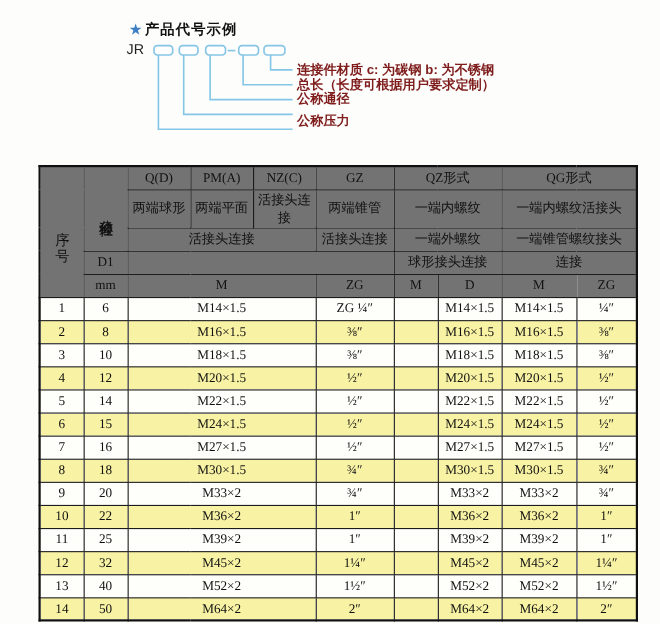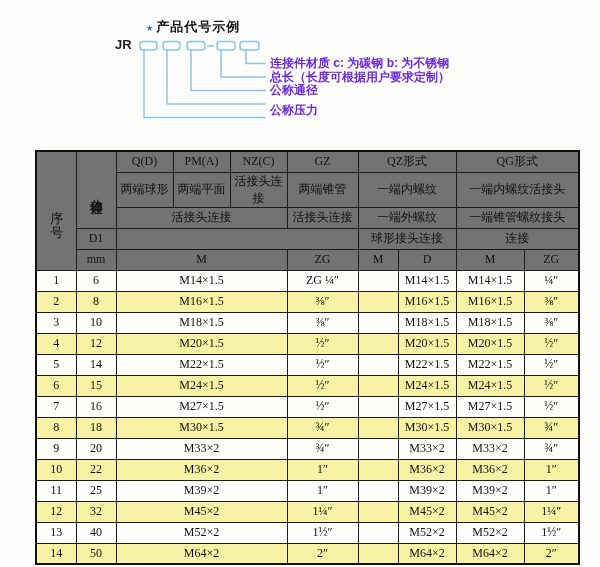--- a/index.html
+++ b/index.html
@@ -5,30 +5,30 @@
   * { margin:0; padding:0; box-sizing:border-box; }
   html,body { background:#ffffff; }
   #page {
     position:relative; width:600px; height:567px; background:#fdfdfb;
     font-family:"Liberation Serif","DejaVu Serif",serif; color:#111; overflow:hidden;
   }
   
   #diagram-svg { position:absolute; left:0; top:0; }
   .diag-heading {
     position:absolute; left:118px; top:18px; font-size:13px; font-weight:bold;
-    font-family:Liberation Mono, monospace; letter-spacing:1px;margin-left:28px;
+    font-family:Liberation Sans, sans-serif; letter-spacing:1px;
   }
   .diag-heading .star { color:#3d7fc4; margin-right:2px; font-size:12px; }
   .code-prefix {
-    position:absolute; left:115px; top:37px; font-size:13px; font-weight:bold;
+    position:absolute; left:115px; top:37px; font-size:13px; font-weight:normal;
     font-family:"Liberation Sans","DejaVu Sans",sans-serif; color:#222;
   }
   .diag-label {
     position:absolute; left:270px; height:13px; line-height:13px;
-    font-size:12px; font-weight:bold; white-space:nowrap; color:#6d28d9;
+    font-size:12px; font-weight:bold; white-space:nowrap; color:#7f1d1d;
     font-family:"Liberation Sans","DejaVu Sans",sans-serif;
   }
   
   .table-title {
     position:absolute; left:40px; top:124px; font-size:20px; font-weight:bold;
     letter-spacing:4px; color:#000; font-family:"Liberation Serif","DejaVu Serif",serif;
   }
   
   table.ref {
     position:absolute; left:35px; top:150px; width:543px;

